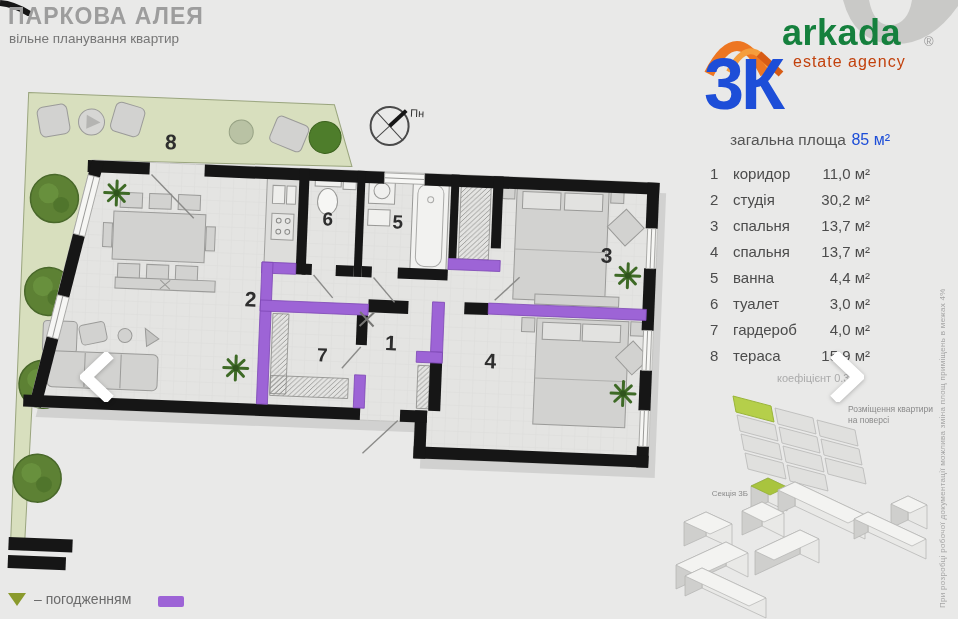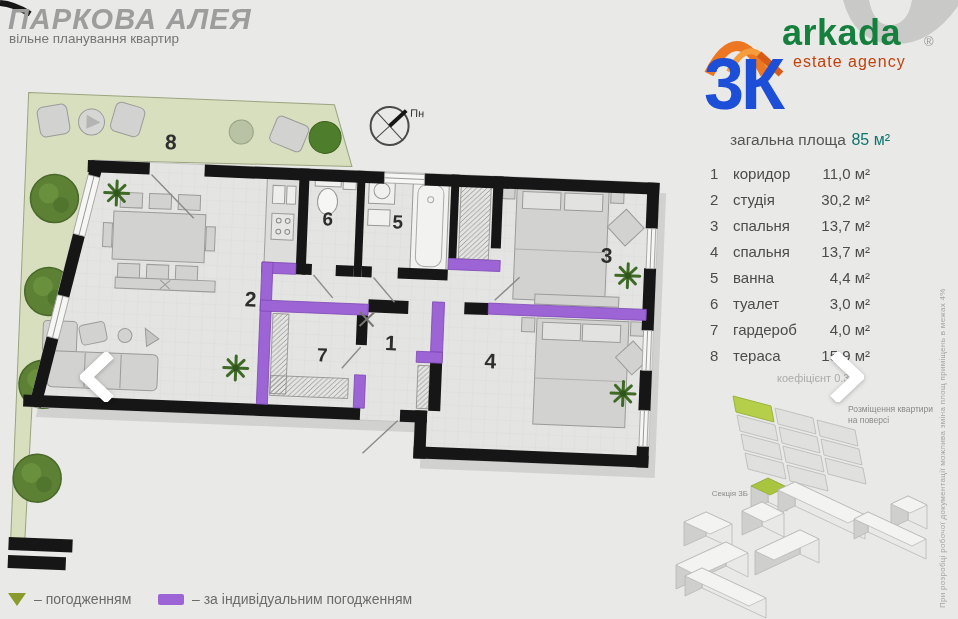--- a/index.html
+++ b/index.html
@@ -1,27 +1,27 @@
 <!DOCTYPE html>
 <html><head>
 <meta charset="utf-8">
 <style>
   html,body{margin:0;padding:0;}
   body{width:958px;height:619px;position:relative;overflow:hidden;
        background:#e9e9e8;font-family:"Liberation Sans","DejaVu Sans",sans-serif;}
   .abs{position:absolute;}
-  .title{left:8px;top:3px;font-size:29px;font-weight:700;letter-spacing:1px;color:#9d9d9d;font-style:italic;}
+  .title{left:8px;top:3px;font-size:23px;font-weight:700;letter-spacing:1px;color:#9d9d9d;}
   .subtitle{left:9px;top:31px;font-size:13.5px;color:#767676;}
   .brand{left:782px;top:12px;font-size:36px;font-weight:800;color:#15803d;letter-spacing:.5px;}
   .tagline{left:793px;top:53px;font-size:16px;color:#c2410c;letter-spacing:1px;}
   .reg{left:924px;top:34px;font-size:13px;color:#9a9a9a;}
   .type{left:704px;top:48px;font-size:72px;font-weight:800;letter-spacing:-3px;color:#1d4ed8;line-height:1;}
   .total{left:730px;top:131px;width:160px;display:flex;justify-content:space-between;align-items:baseline;}
   .total .lbl{font-size:15.5px;color:#555;}
-  .total .val{font-size:16px;color:#0f766e;}
+  .total .val{font-size:16px;color:#1d4ed8;}
   .roomlist{left:710px;top:165px;width:160px;list-style:none;margin:0;padding:0;}
   .roomlist li{display:flex;align-items:baseline;height:26px;font-size:15px;color:#4c4c4c;}
   .roomlist .num{width:16px;flex:none;}
   .roomlist .nm{flex:1;padding-left:7px;}
   .roomlist .ar{flex:none;}
   .coef{left:733px;top:372px;font-size:11px;color:#ababab;margin-left:44px;}
   .poscap{left:848px;top:404px;width:92px;font-size:8.5px;color:#8a8a8a;line-height:1.3;}
   .legend-item{bottom:12px;display:flex;align-items:center;gap:8px;font-size:14px;color:#6c6c6c;}
   .tri{width:0;height:0;border-left:9px solid transparent;border-right:9px solid transparent;border-top:13px solid #8a9a2c;}
   .swatch{width:26px;height:11px;border-radius:2px;background:#9d64d6;}
@@ -404,16 +404,15 @@
     <polyline points="8,6 28,25 8,44" fill="none" stroke="#ffffff" stroke-width="11" stroke-linecap="square"></polyline>
   </svg>
 </button>
 
 <div class="abs legend-item" style="left:8px">
   <span class="tri"></span>
   <span>– погодженням</span>
 </div>
 <div class="abs legend-item" style="left:158px">
   <span class="swatch"></span>
-  <span>– за індивідуальним погодженням</span>
 </div>
 
 <div class="abs disclaimer">При розробці робочої документації можлива зміна площ приміщень в межах 4%</div>
 
 </body></html>

